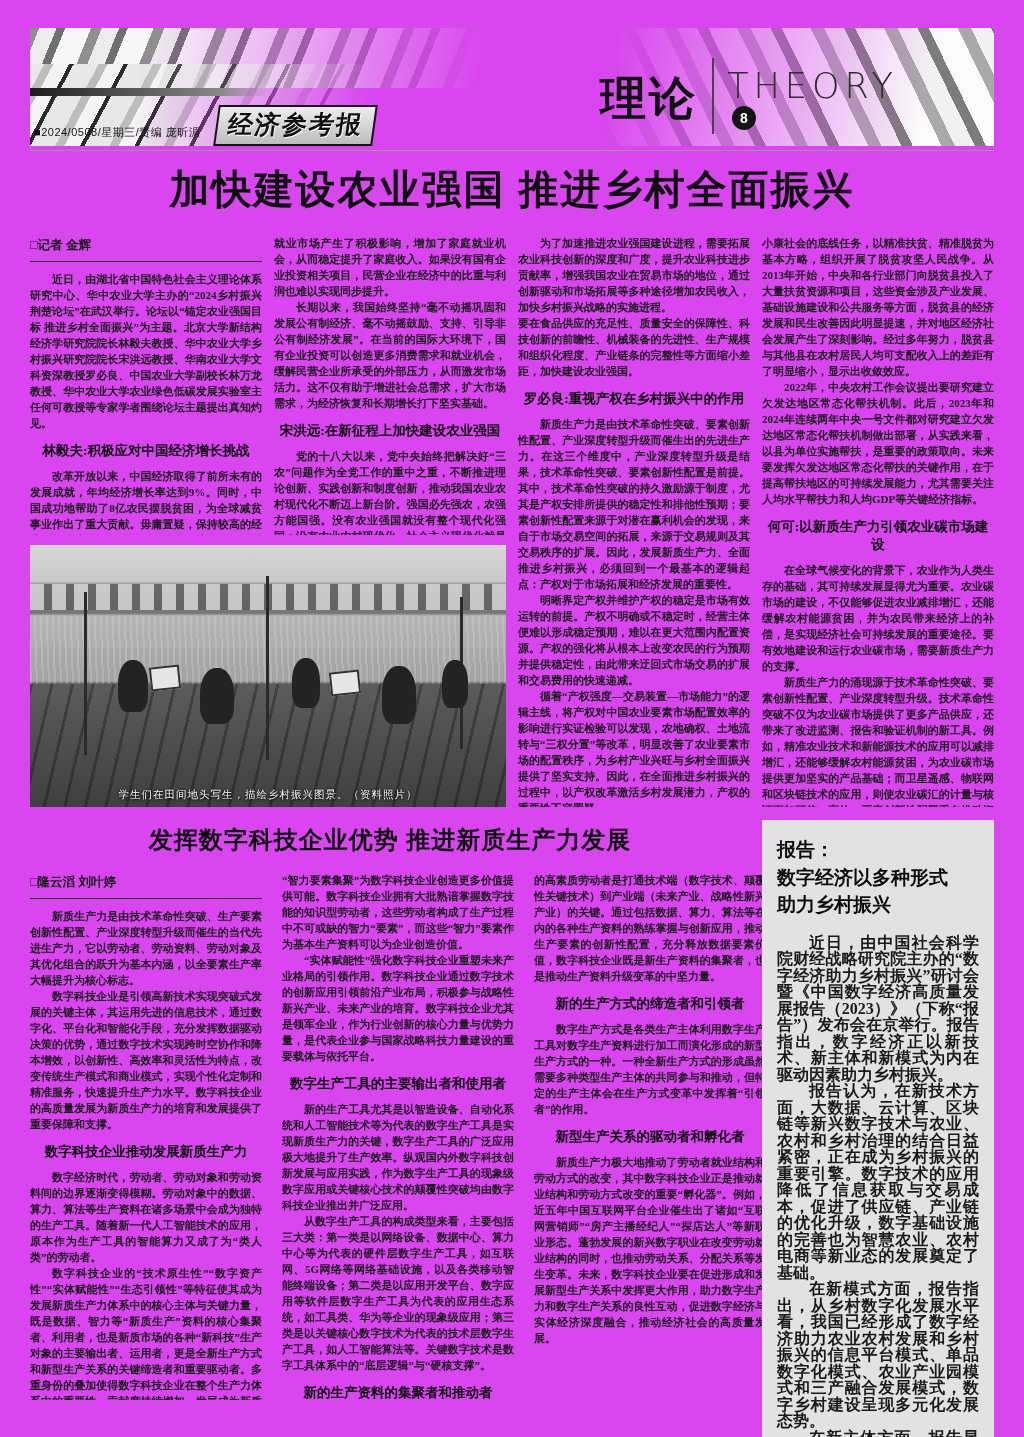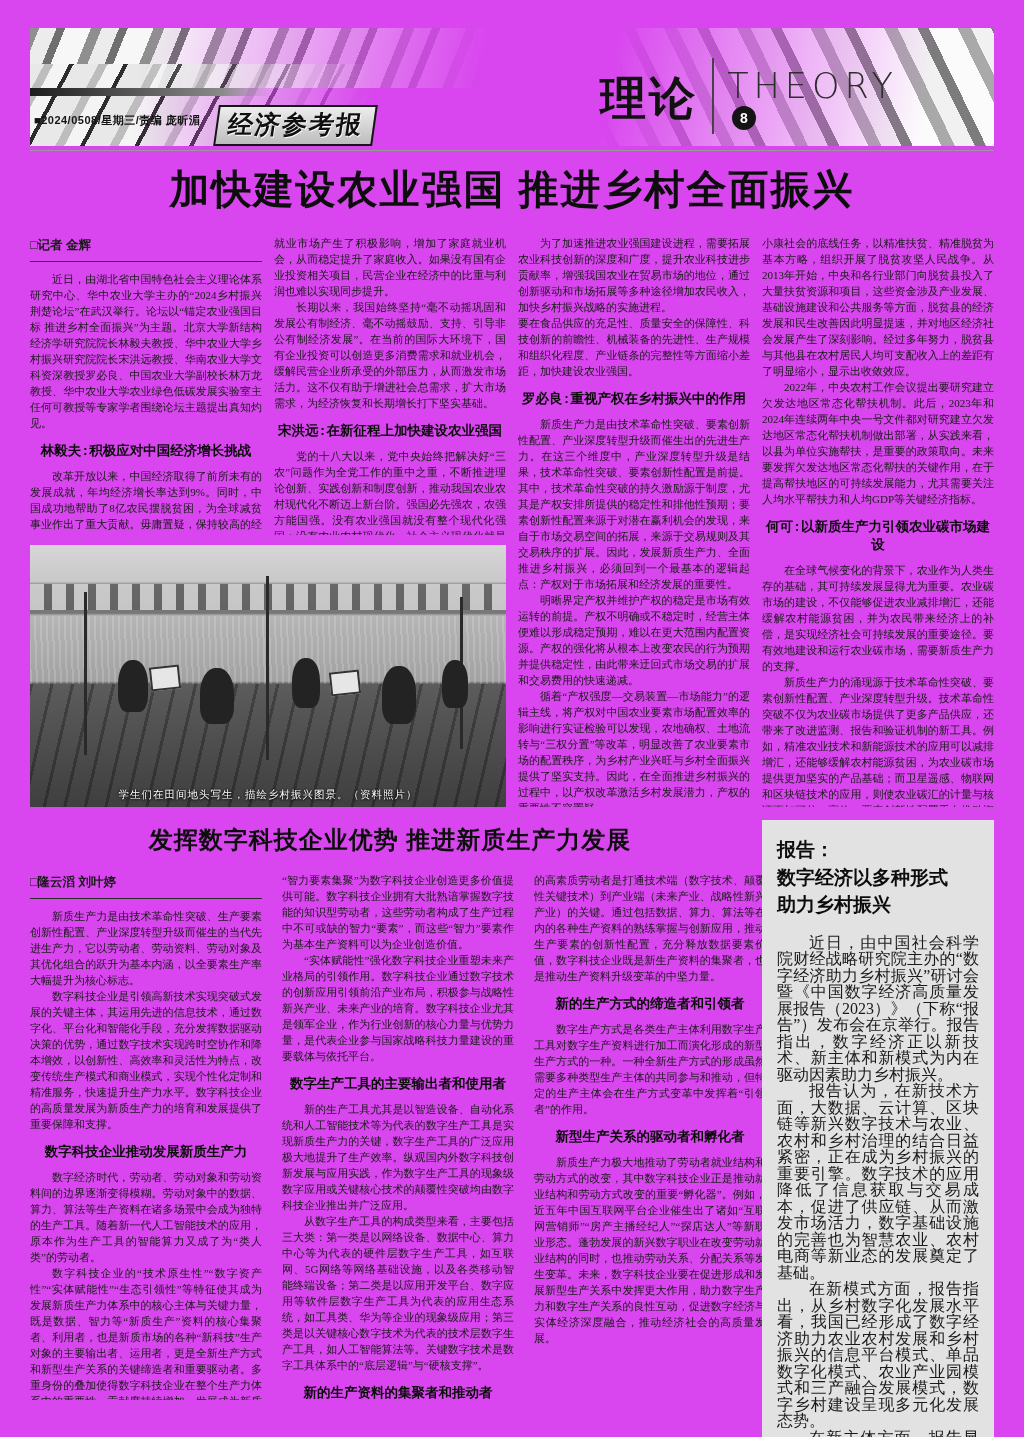--- a/index.html
+++ b/index.html
@@ -20,43 +20,43 @@
      -webkit-mask:linear-gradient(-80deg,#000 25%,transparent 80%);mask:linear-gradient(-80deg,#000 25%,transparent 80%);}
   .st-dark{left:0;top:60px;width:240px;height:8px;background:linear-gradient(90deg,#1c1c1c,#8a8a8a 80%,transparent);}
   .sec-cn{position:absolute;right:296px;top:40px;font-family:"Liberation Sans",sans-serif;
           font-size:46px;font-weight:900;letter-spacing:3px;color:#111;}
   .sec-divider{position:absolute;right:280px;top:30px;width:2px;height:76px;background:#444;}
   .sec-en{position:absolute;right:96px;top:38px;font-family:"DejaVu Sans",sans-serif;
           font-size:35px;font-weight:200;letter-spacing:5px;color:#2e2e2e;}
   .page-badge{position:absolute;right:238px;top:78px;width:24px;height:24px;border-radius:50%;
           background:#141414;color:#fff;font-family:"Liberation Sans",sans-serif;font-size:14px;
           font-weight:bold;display:flex;align-items:center;justify-content:center;}
-  .dateline{position:absolute;left:4px;bottom:18px;font-family:"Liberation Sans",sans-serif;
-          font-size:11px;font-weight:bold;color:#141414;letter-spacing:.5px;}
+  .dateline{position:absolute;left:4px;bottom:6px;font-family:"Liberation Sans",sans-serif;
+          font-size:11px;font-weight:normal;color:#141414;letter-spacing:.5px;}
   .paper-logo{position:absolute;left:186px;bottom:0;padding:1px 10px 3px;font-size:25px;font-weight:900;
           font-family:"Liberation Serif",serif;color:#101010;letter-spacing:2px;
           background:linear-gradient(#ededed,#bdbdbd);border:2px solid #161616;
           transform:skewX(-8deg);text-shadow:1px 1px 0 #fff;}
   .header-rule{position:absolute;top:150px;left:30px;right:30px;border-top:1px solid #9a9a9a;}
 
   
   .article1{position:absolute;top:162px;left:30px;right:30px;}
   .a1-headline{margin:0 0 18px;text-align:center;font-family:"Liberation Sans",sans-serif;
           font-size:40px;font-weight:900;letter-spacing:2px;color:#0d0d0d;}
   .a1-cols{display:flex;gap:12px;}
   .col{width:232px;flex:0 0 232px;}
   .a1-left{width:476px;flex:0 0 476px;}
   .a1-leftcols{display:flex;gap:12px;}
   .a1-leftcols .colpart{width:232px;flex:0 0 232px;height:300px;overflow:hidden;}
   .a1-tall{height:572px;overflow:hidden;}
   .byline{font-family:"Liberation Sans",sans-serif;font-size:12.5px;font-weight:bold;
           border-bottom:1px solid #2b2b2b;padding:2px 0 7px;margin-bottom:9px;}
-  .body-p{margin:0;font-size:11px;line-height:16px;text-align:justify;text-indent:2em;}
+  .body-p{margin:0;font-size:11px;line-height:16px;text-align:justify;text-indent:2em;font-weight:bold;}
   .no-indent{text-indent:0;}
-  .subhead{margin:11px 0 8px;text-align:center;font-family:Liberation Mono, monospace;
+  .subhead{margin:11px 0 8px;text-align:center;font-family:Liberation Serif, serif;
           font-size:13.5px;font-weight:800;color:#0c0c0c;}
 
   
   .photo{position:relative;width:476px;height:262px;margin-top:10px;overflow:hidden;
      background:linear-gradient(#d6d6d6 0%,#c9c9c9 14%,#8e8e8e 15%,#767676 26%,#b5b5b5 27%,#a2a2a2 52%,#5c5c5c 53%,#3f3f3f 100%);}
   .photo .windows{position:absolute;left:0;top:15%;width:100%;height:10%;
      background:repeating-linear-gradient(90deg,#d9d9d9 0 14px,#5e5e5e 14px 22px);opacity:.8;}
   .photo .wheat{position:absolute;left:0;top:27%;width:100%;height:26%;
      background:repeating-linear-gradient(88deg,rgba(255,255,255,.16) 0 2px,transparent 2px 6px);}
   .photo .deck{position:absolute;left:0;top:53%;width:100%;height:47%;
@@ -196,21 +196,21 @@
 
         </div>
       </div>
     </div>
     <aside class="report-box">
       <h3 class="report-title">报告：
 数字经济以多种形式
 助力乡村振兴</h3>
       <div>
           <p class="body-p">近日，由中国社会科学院财经战略研究院主办的“数字经济助力乡村振兴”研讨会暨《中国数字经济高质量发展报告（2023）》（下称“报告”）发布会在京举行。报告指出，数字经济正以新技术、新主体和新模式为内在驱动因素助力乡村振兴。</p>
-          <p class="body-p">报告认为，在新技术方面，大数据、云计算、区块链等新兴数字技术与农业、农村和乡村治理的结合日益紧密，正在成为乡村振兴的重要引擎。数字技术的应用降低了信息获取与交易成本，促进了供应链、从而激发市场活力，数字基础设施的完善也为智慧农业、农村电商等新业态的发展奠定了基础。</p>
+          <p class="body-p">报告认为，在新技术方面，大数据、云计算、区块链等新兴数字技术与农业、农村和乡村治理的结合日益紧密，正在成为乡村振兴的重要引擎。数字技术的应用降低了信息获取与交易成本，促进了供应链、产业链的优化升级，数字基础设施的完善也为智慧农业、农村电商等新业态的发展奠定了基础。</p>
           <p class="body-p">在新模式方面，报告指出，从乡村数字化发展水平看，我国已经形成了数字经济助力农业农村发展和乡村振兴的信息平台模式、单品数字化模式、农业产业园模式和三产融合发展模式，数字乡村建设呈现多元化发展态势。</p>
           <p class="body-p">在新主体方面，报告显示，我国涌现出以京东、中国联通等为代表的一系列新型实体企业，它们是助力乡村振兴的新主体。新型实体企业在嵌入乡村振兴过程中联筹多元经营主体、支持农业经营者进入数字全渠道，提升农业生产经营的数字化、网络化和智慧化水平。</p>
           <p class="body-p">与会嘉宾认为，在实现中国式现代化新征程中，要更好地利用数字技术和新型数字经济推进乡村振兴取得新成效。未来，在数字经济助力乡村振兴进程中，要完善数字乡村发展的金融支持，鼓励各类市场主体参与数字乡村建设，推动数字经济与新技术、新主体、新模式深度融合，着力提升数字经济助力乡村振兴成效。</p>
         </div>
 
     </aside>
   </section>
 
 </div>
 

